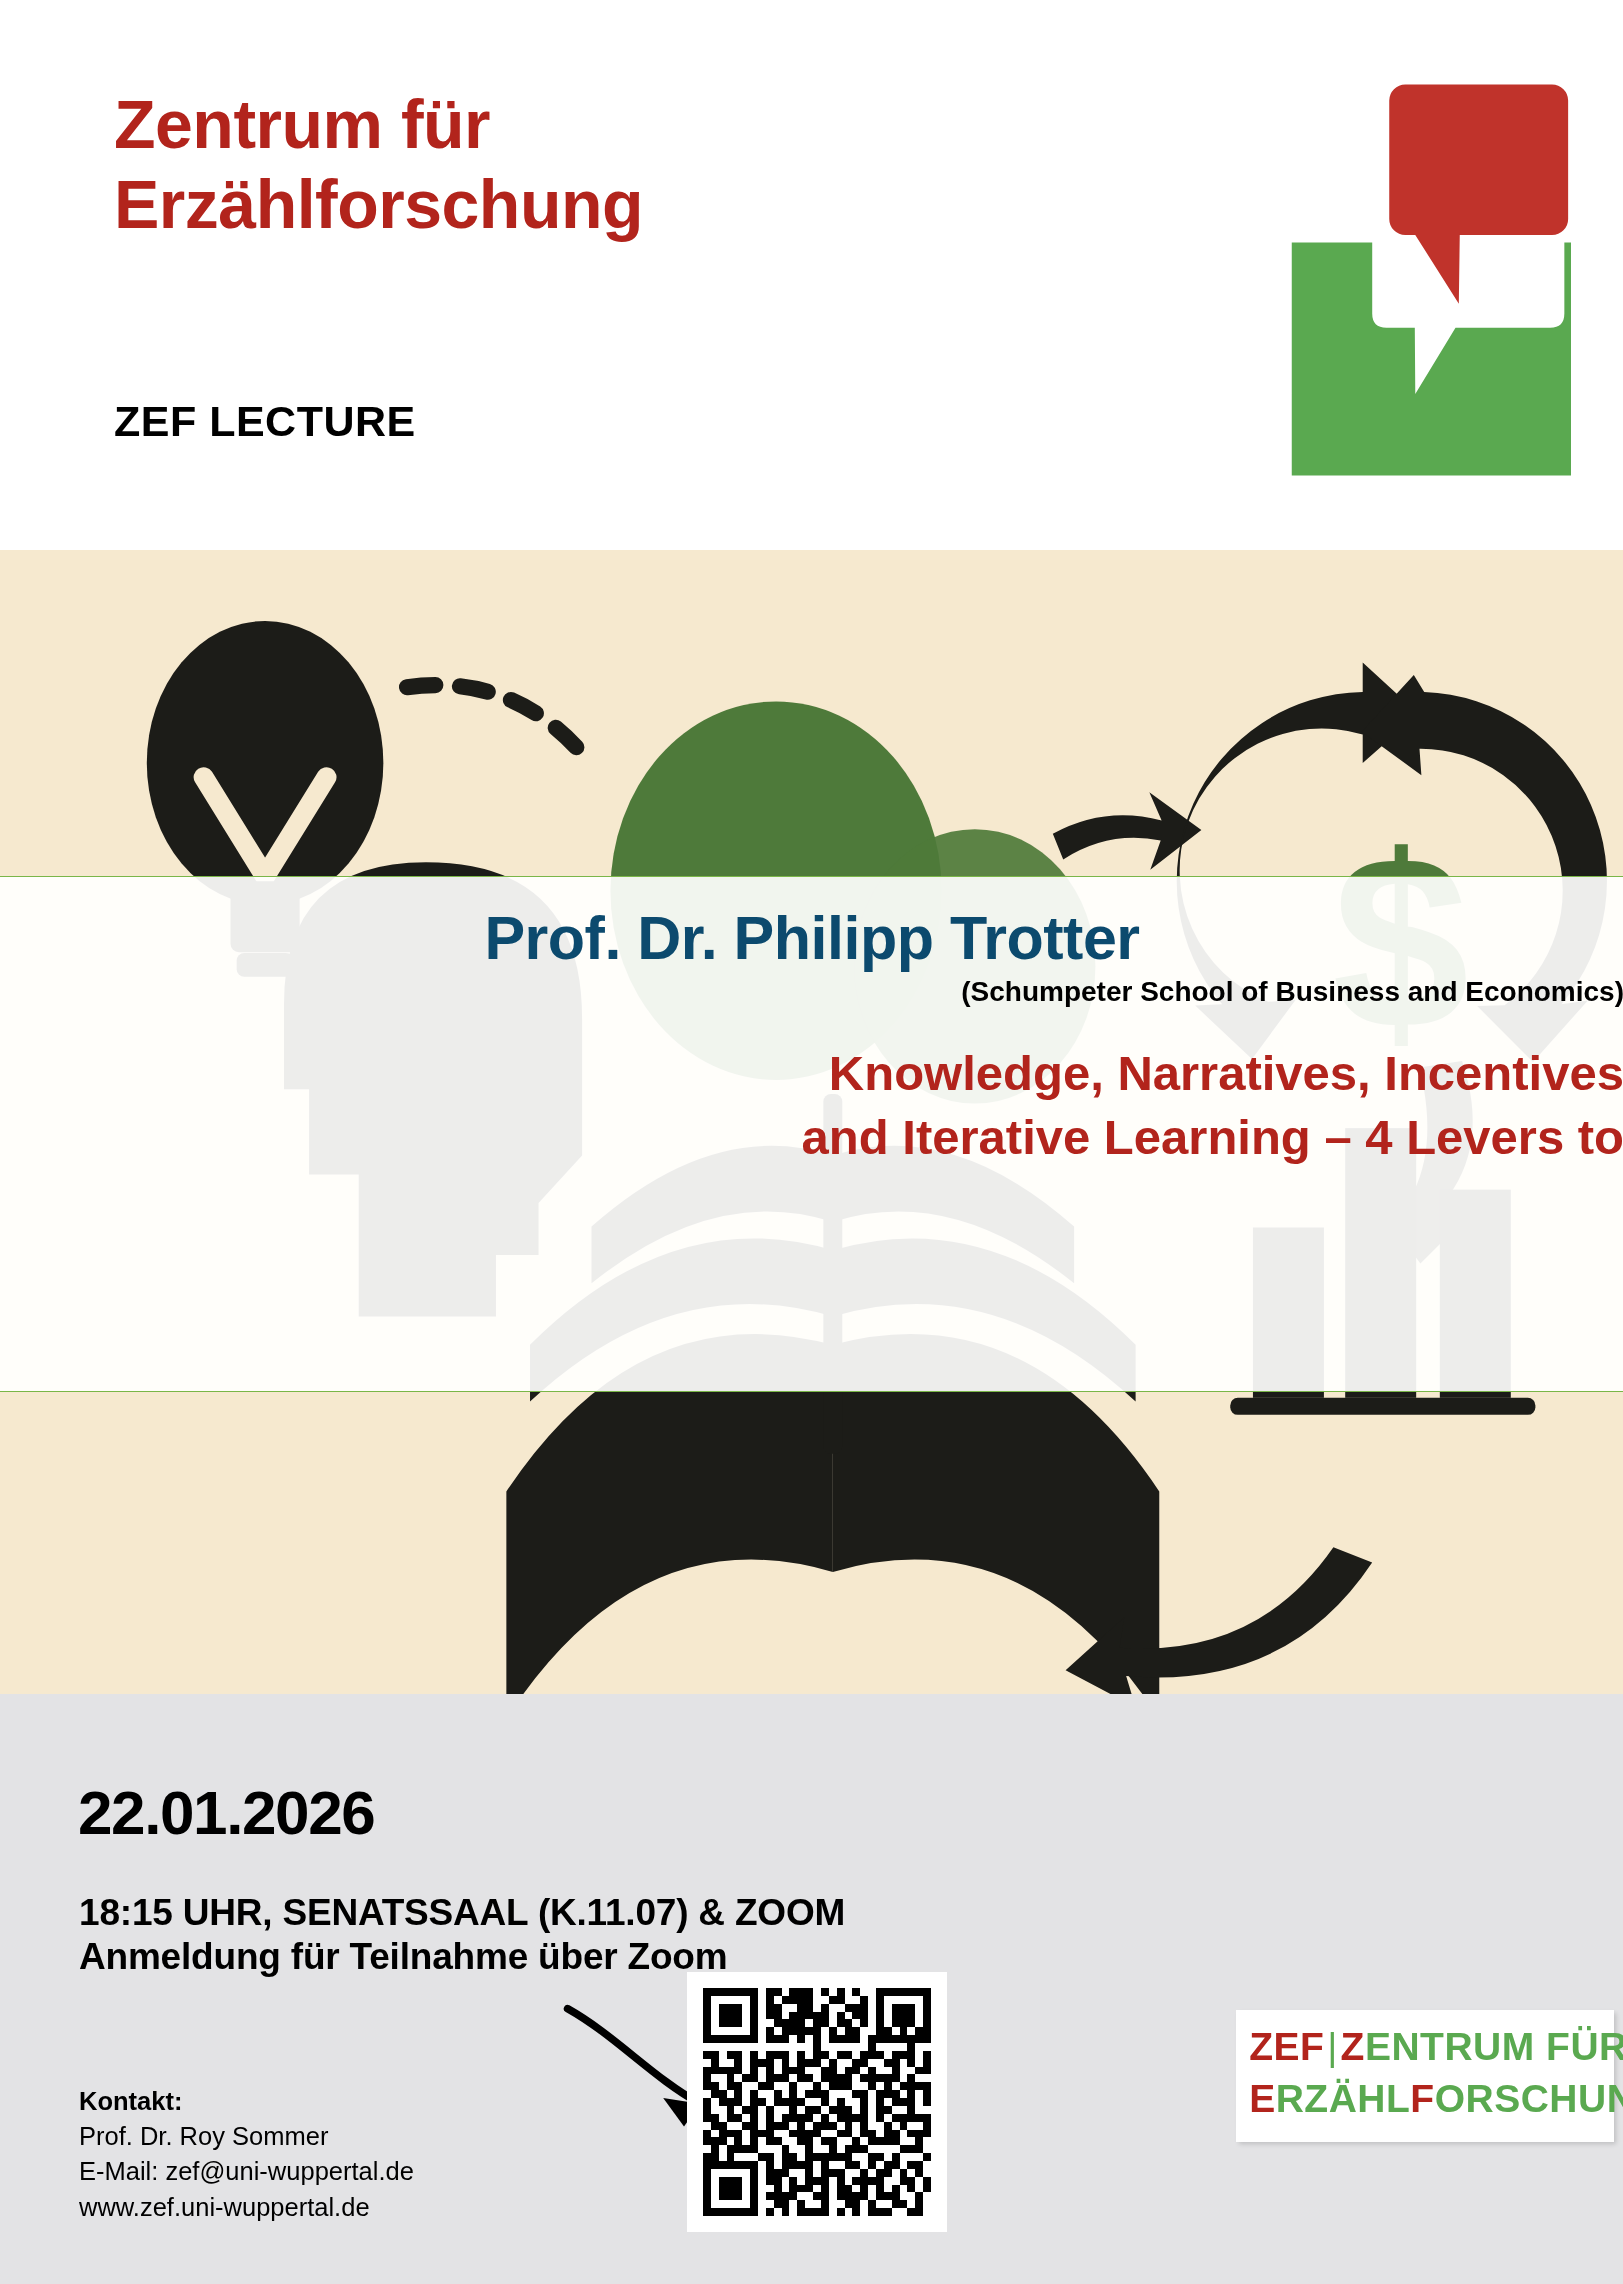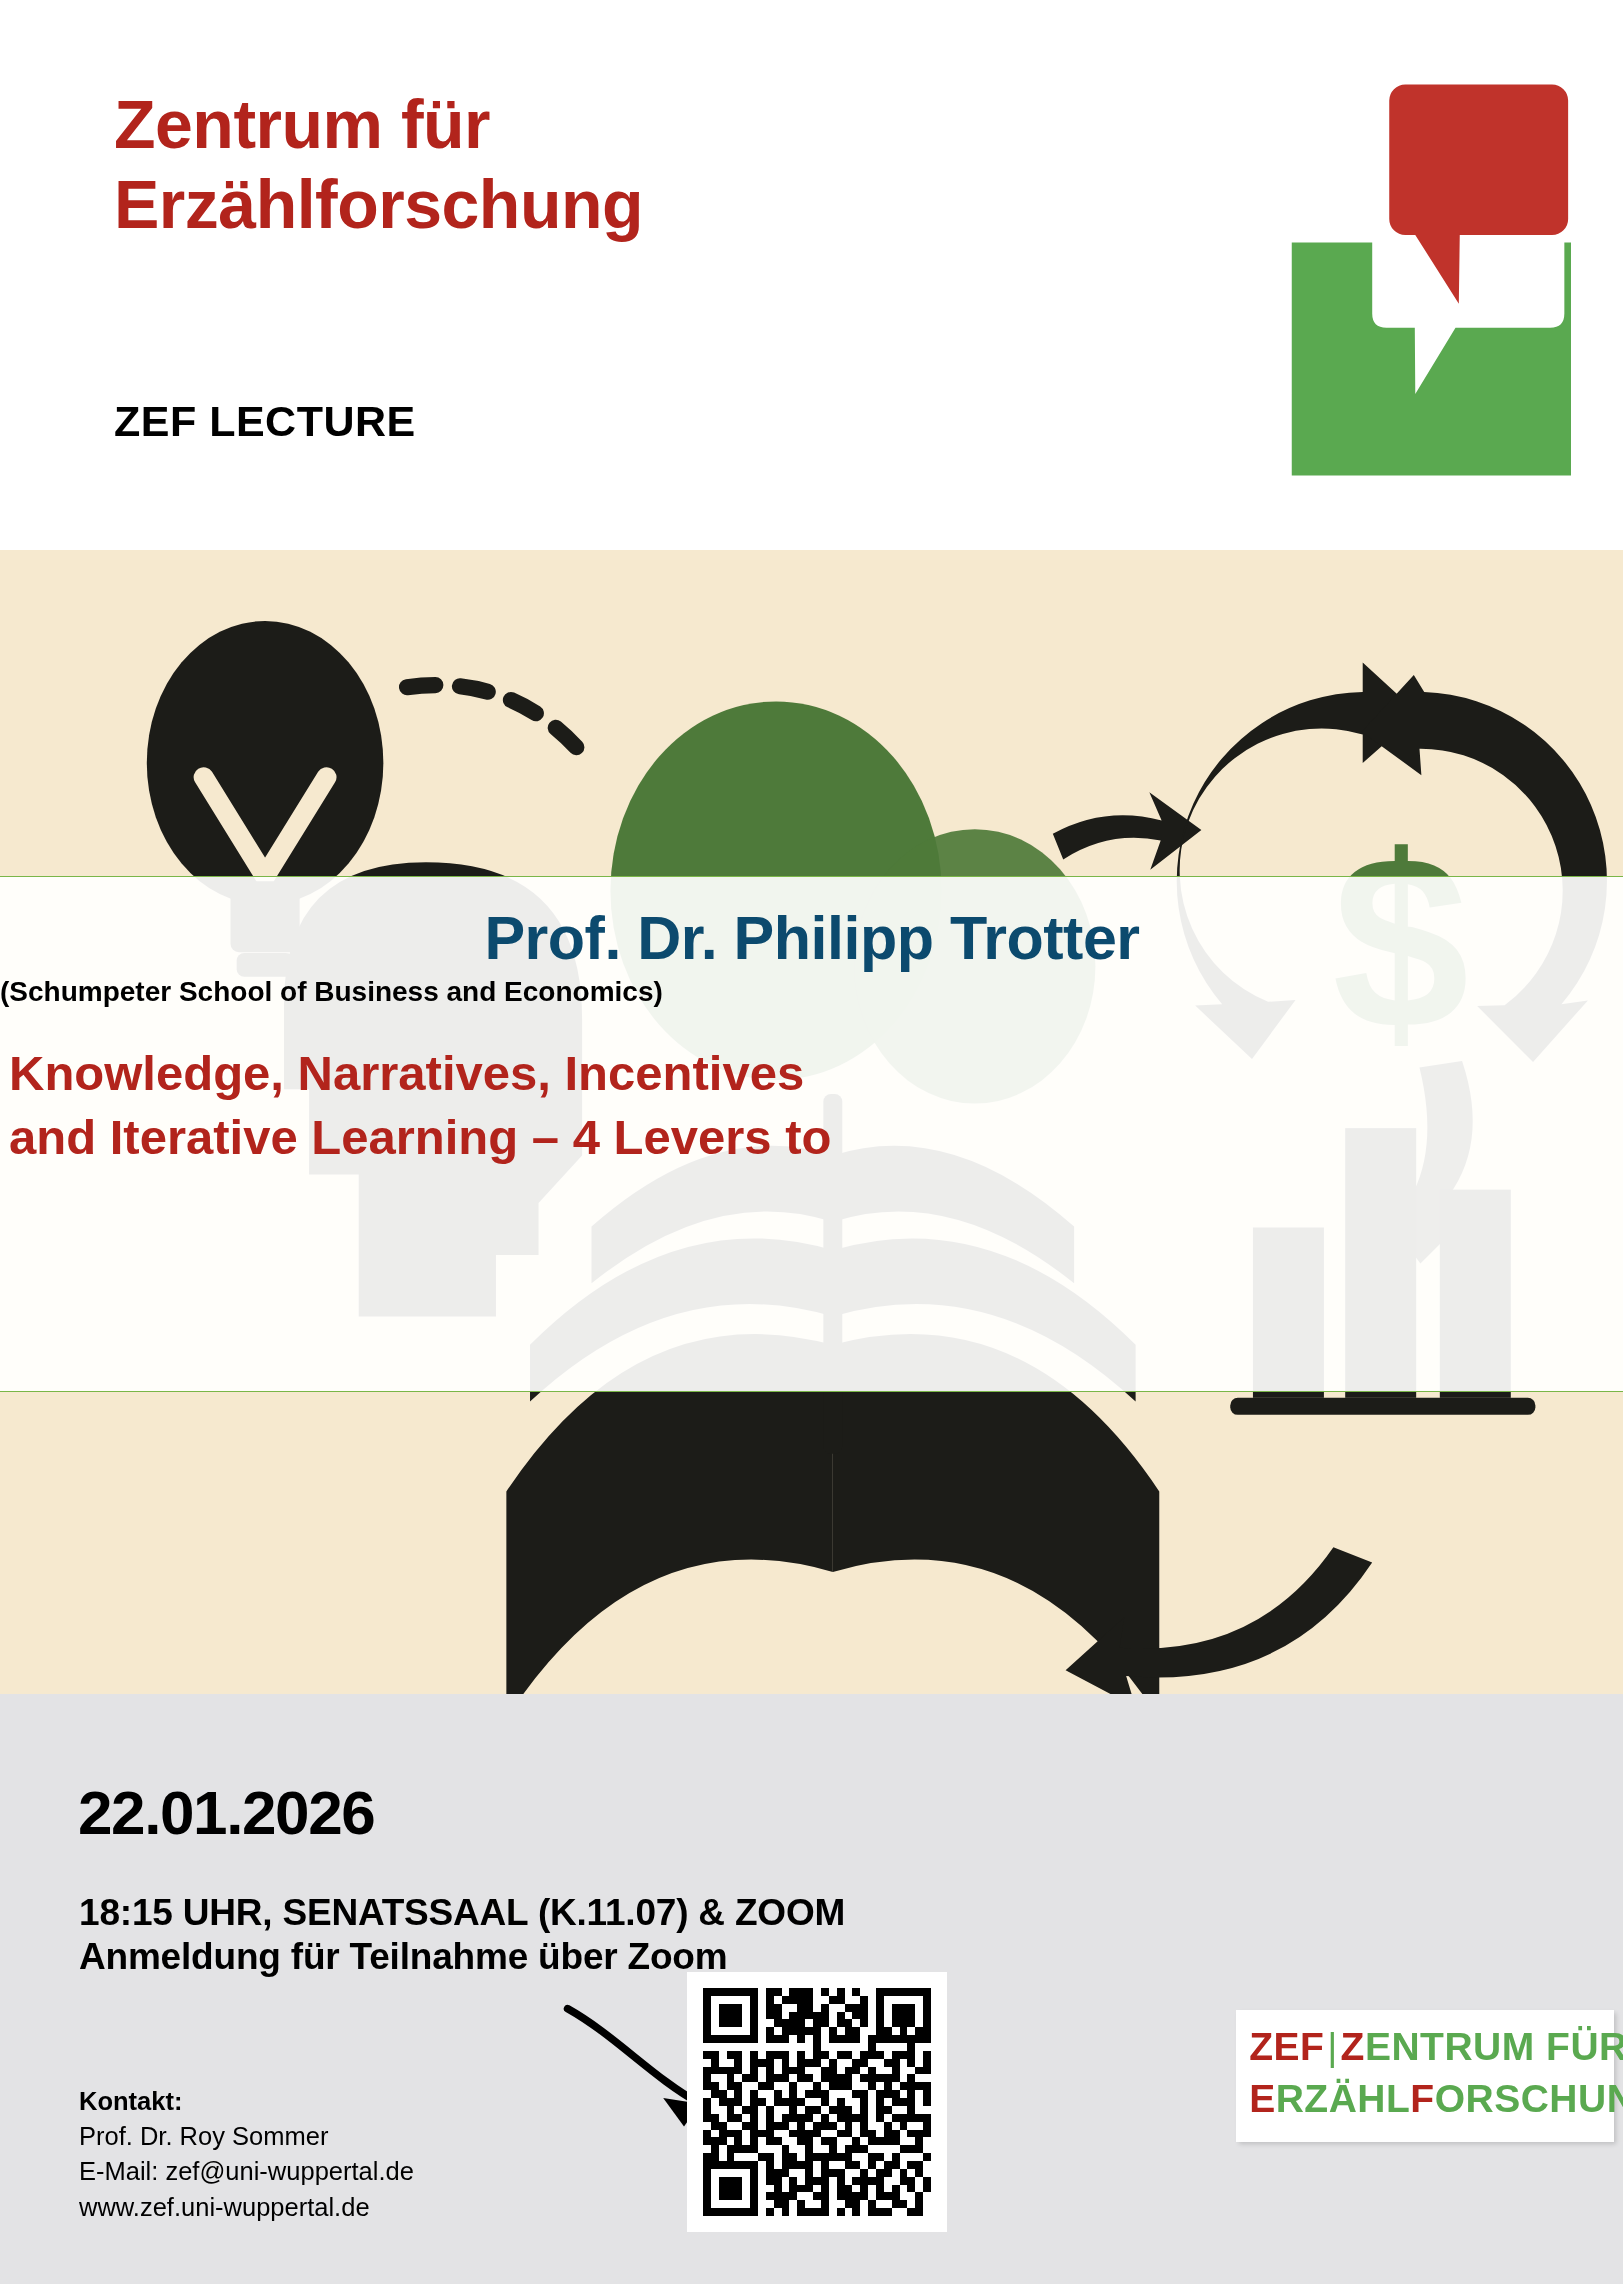--- a/index.html
+++ b/index.html
@@ -64,28 +64,28 @@
   .speaker-name {
     position:absolute; left:0; right:0; top:25.5px;
     text-align:center;
     color:#0c4a6e;
     font-size:61px;
     font-weight:bold;
     letter-spacing:-0.5px;
   }
   .speaker-affil {
     position:absolute; left:0; right:0; top:99px;
-    text-align:left;
+    text-align:right;
     color:#000000;
     font-size:28px;
     font-weight:bold;
   }
   .lecture-title {
     position:absolute; left:0; right:0; top:165px;
-    text-align:left;
+    text-align:right;
     color:#b2241c;
     font-size:49px;
     font-weight:bold;
     line-height:1.30;
     padding-left:9px;
   }
 
   
   .date-big {
     position:absolute; left:78px; top:83px;

